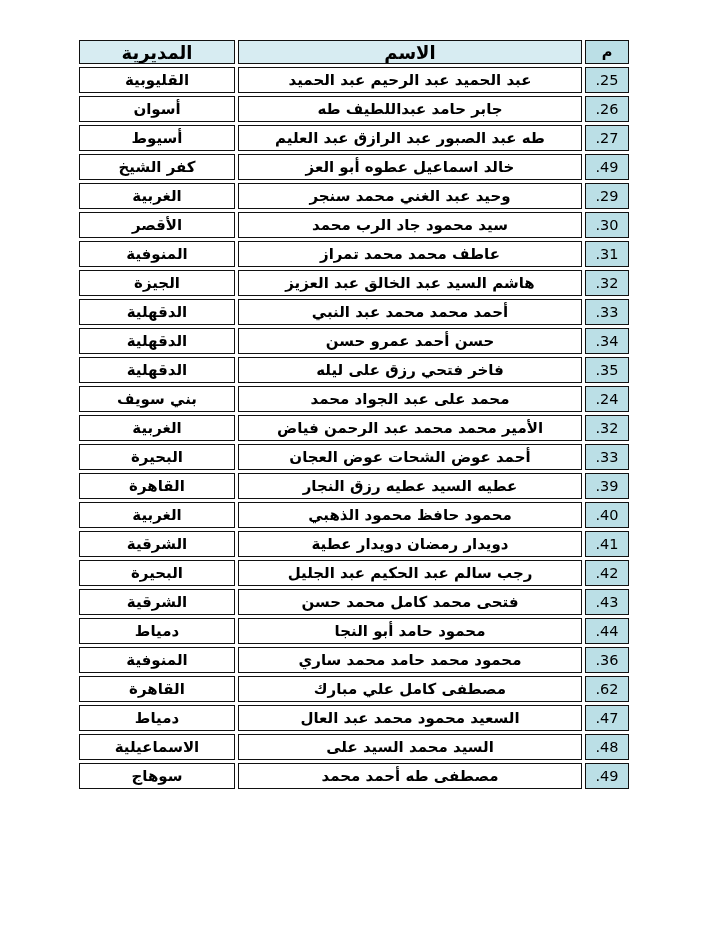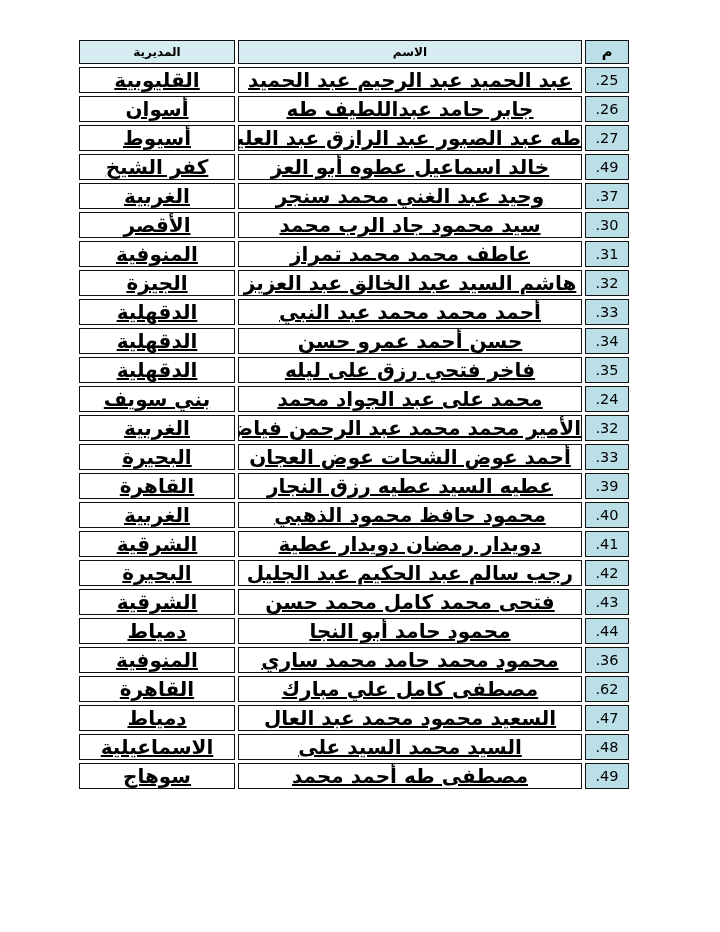--- a/index.html
+++ b/index.html
@@ -35,36 +35,35 @@
   th, td {
     border: 1.5px solid var(--border-color);
     text-align: center;
     vertical-align: middle;
     overflow: hidden;
     white-space: nowrap;
   }
   th {
     background: var(--header-bg);
     height: 24px;
-    font-size: 12px;
+    font-size: 18px;
     font-weight: bold;
   }
   td { background: var(--row-bg); height: 26px; }
   col.c-num { width: 44px; }
   col.c-name { width: 344px; }
   col.c-dir { width: 156px; }
   th.num, td.num {
     background: var(--number-bg);
     font-size: 14.5px;
     direction: rtl;
   }
   td.name, td.dir {
-    font-size: 20px;
+    font-size: 15px;
     font-weight: bold;
-    text-decoration: underline;
   }
 </style>
 </head>
 <body>
 
 <div class="page">
   <table class="roster">
     <colgroup>
       <col class="c-num">
       <col class="c-name">
@@ -96,21 +95,21 @@
     <td class="dir">أسيوط</td>
   </tr>
 
   <tr>
     <td class="num">49.</td>
     <td class="name">خالد اسماعيل عطوه أبو العز</td>
     <td class="dir">كفر الشيخ</td>
   </tr>
 
   <tr>
-    <td class="num">37.</td>
+    <td class="num">29.</td>
     <td class="name">وحيد عبد الغني محمد سنجر</td>
     <td class="dir">الغربية</td>
   </tr>
 
   <tr>
     <td class="num">30.</td>
     <td class="name">سيد محمود جاد الرب محمد</td>
     <td class="dir">الأقصر</td>
   </tr>
 

